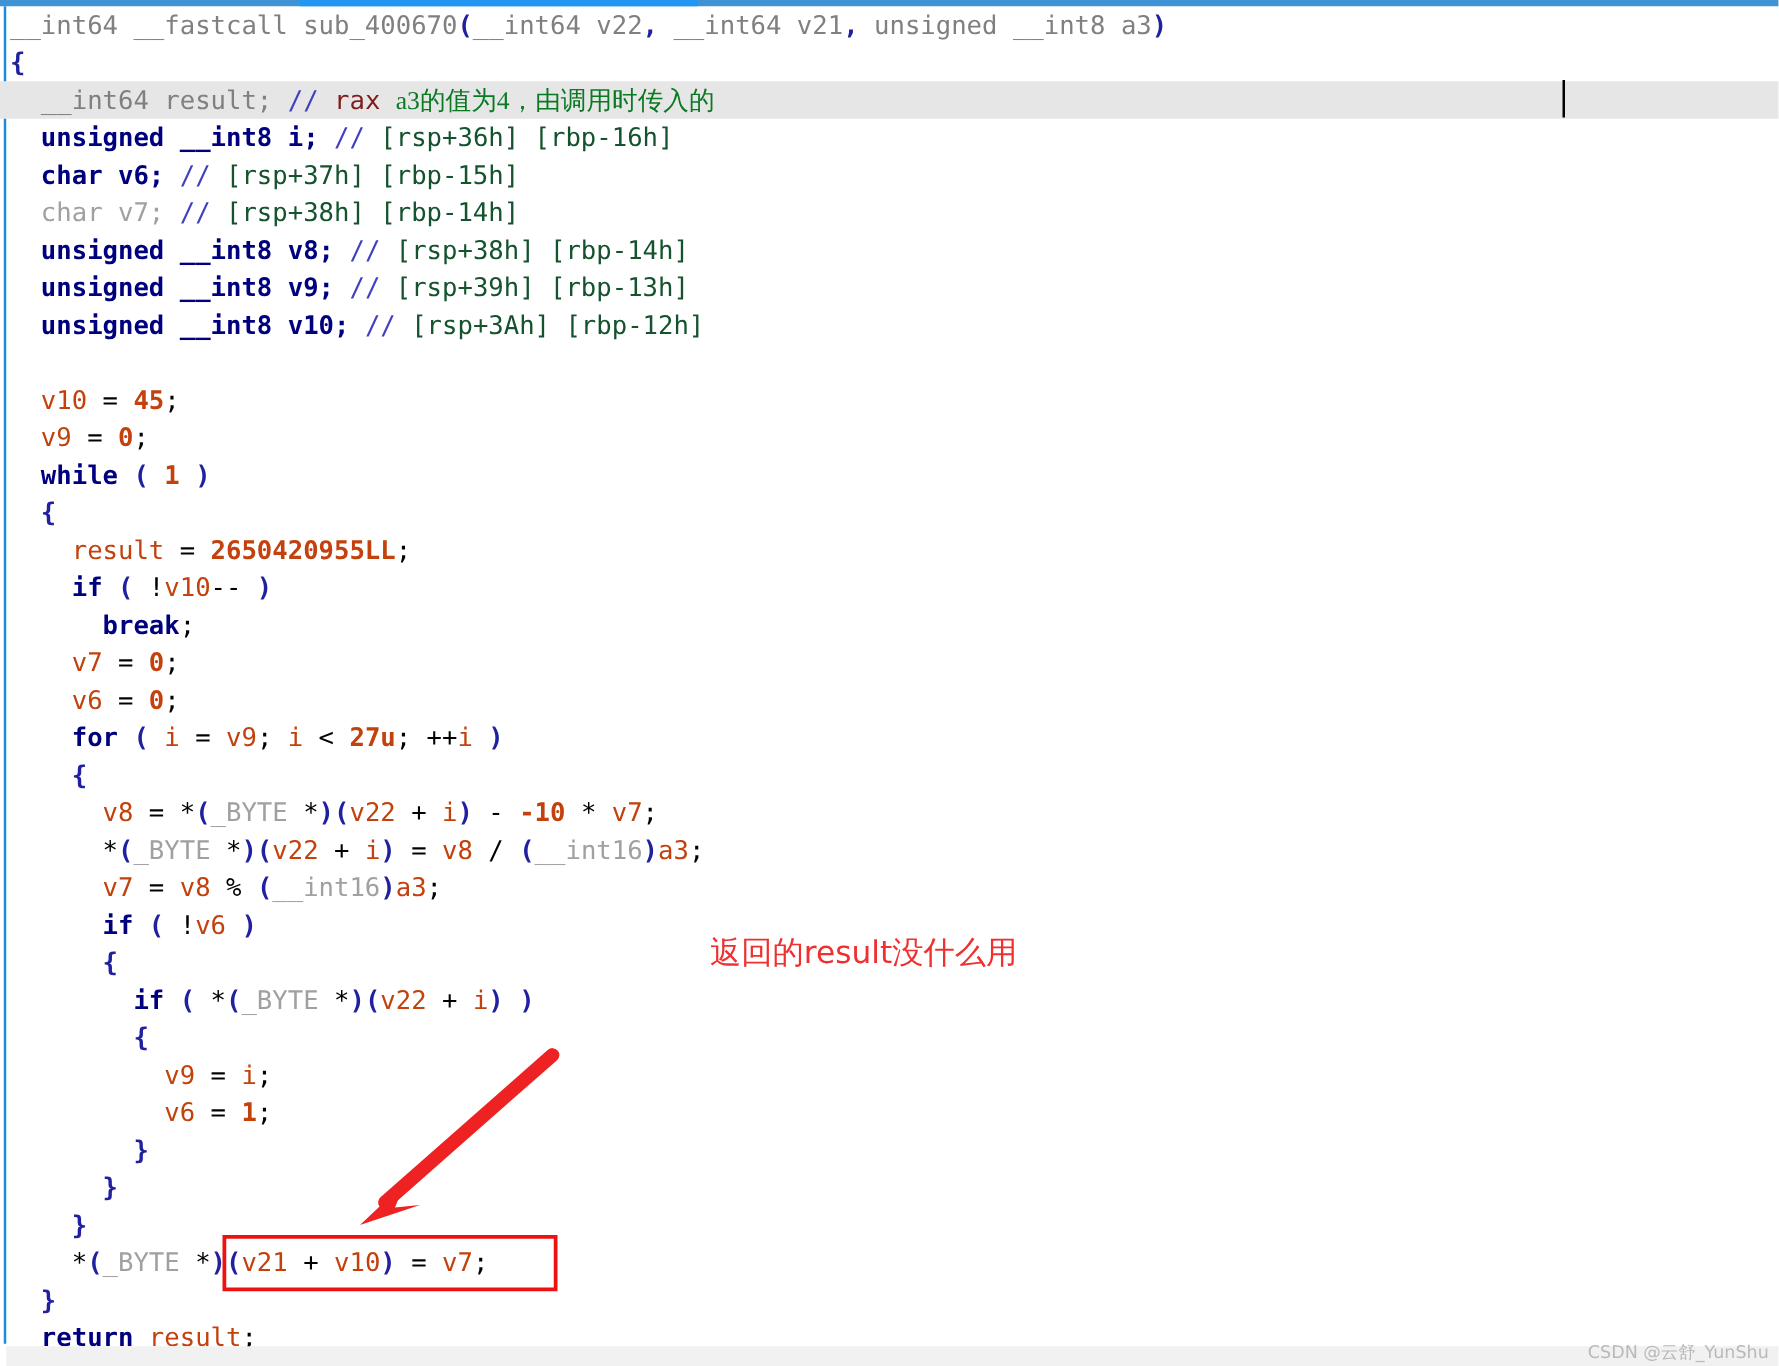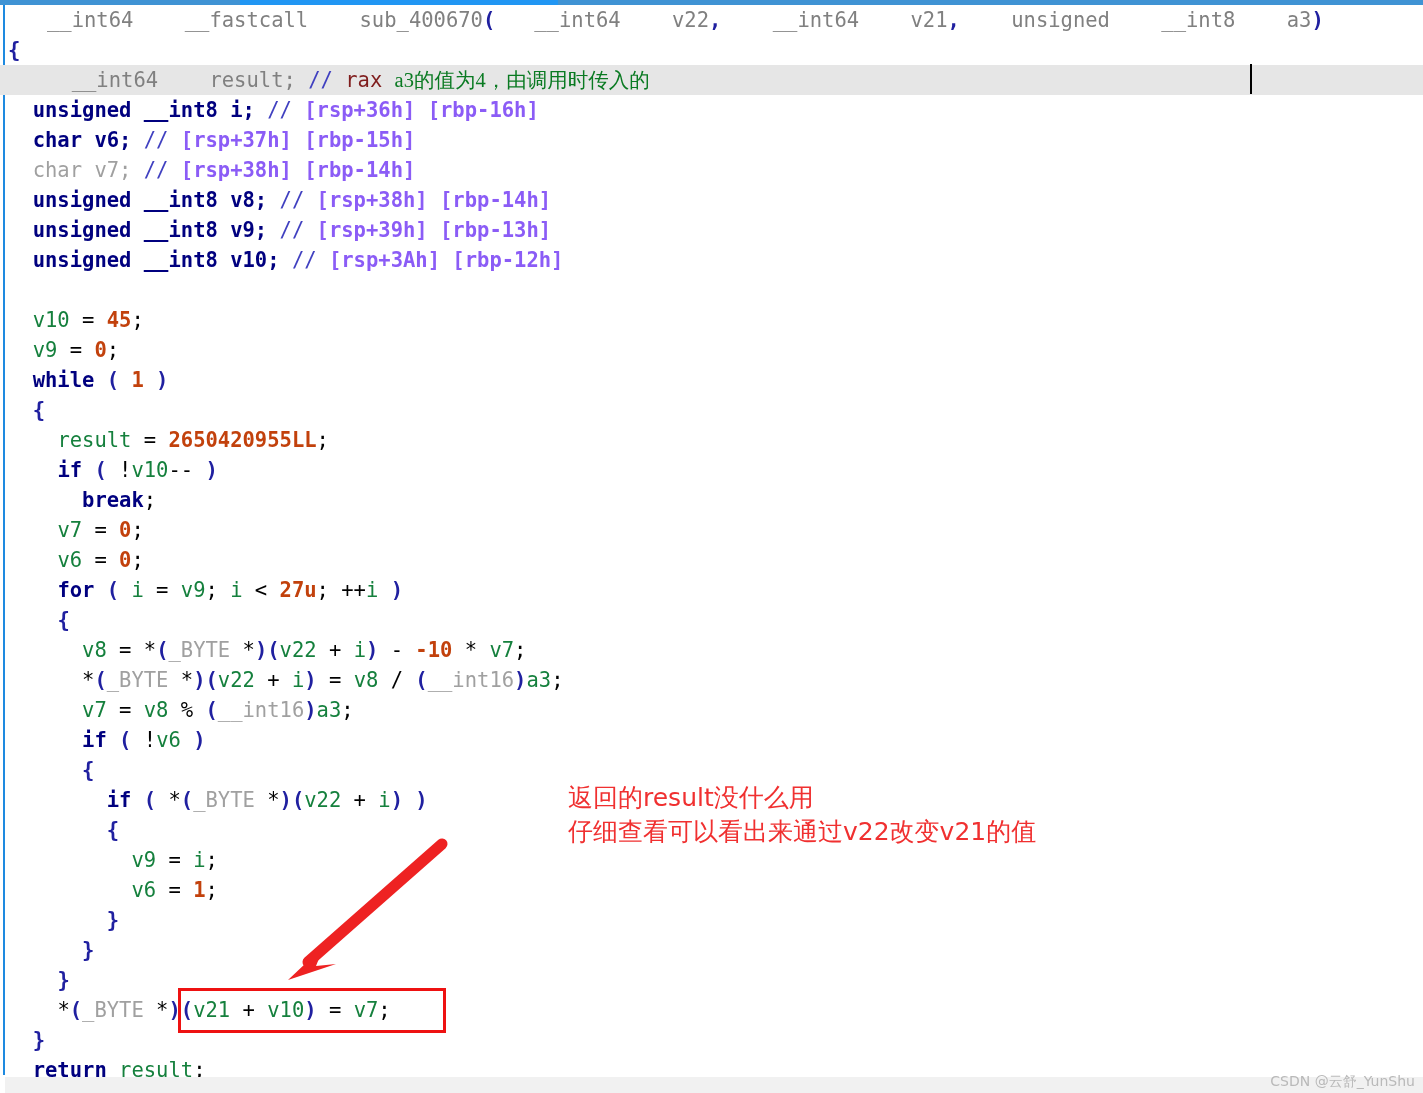--- a/index.html
+++ b/index.html
@@ -61,27 +61,27 @@
     height: 30px;
     padding-left: 8px;
     box-sizing: border-box;
   }
   .line.highlight {
     background: #e6e6e6;
   }
 
   
   .t-kw      { color: #00007f; font-weight: bold; }   
-  .t-type-d  { color: #808080; margin-left: 39px; }   
-  .t-var     { color: #15803d; margin-top: 38px; }                      
+  .t-type-d  { color: #808080; }   
+  .t-var     { color: #c2410c; margin-top: 38px; }                      
   .t-num     { color: #c2410c; font-weight: bold; }   
   .t-punc    { color: #2020a0; font-weight: bold; }   
   .t-op      { color: #000000; }                      
   .t-cmt     { color: #4040c0; }                      
-  .t-cmt-dim { color: #8b5cf6; font-weight: bold; }                      
+  .t-cmt-dim { color: #14532d; }                      
   .t-reg     { color: #7f1d1d; }                      
   .t-zh      { color: #0a7a22; font-family: Liberation Serif, serif; font-weight: normal; }
   .t-dim     { color: #a0a0a0; }
 
   
   .caret {
     position: absolute;
     left: 1250px; top: 64px;
     width: 2px; height: 30px;
     background: #000000;
@@ -89,21 +89,21 @@
 
   
   .annot {
     position: absolute;
     color: #f03030;
     font-family: "DejaVu Sans", sans-serif;
     font-size: 25px;
     white-space: nowrap;
     font-weight: normal;
   }
-  #annot-1 { left: 568px; top: 745px; margin-top: 36px; }
+  #annot-1 { left: 568px; top: 745px; }
   #annot-2 { left: 568px; top: 815px; }
 
   .redbox {
     position: absolute;
     left: 178px; top: 988px;
     width: 268px; height: 45px;
     border: 3px solid #ee1111;
     box-sizing: border-box;
     pointer-events: none;
   }
@@ -138,18 +138,17 @@
   <div class="caret"></div>
 
   <svg class="arrow-svg" viewBox="0 0 200 170" xmlns="http://www.w3.org/2000/svg">
     <line x1="172" y1="14" x2="38" y2="132" stroke="#ee2222" stroke-width="11" stroke-linecap="round"></line>
     <polygon points="18,150 54,116 46,136 66,134" fill="#ee2222"></polygon>
   </svg>
 
   <div class="redbox"></div>
 
   <div class="annot" id="annot-1">返回的result没什么用</div>
-  <div class="annot" id="annot-2">仔细查看可以看出来通过v22改变v21的值</div>
 
   <div class="footer-band"></div>
   <div class="watermark">CSDN @云舒_YunShu</div>
 
 </div>
 
 </body></html>

